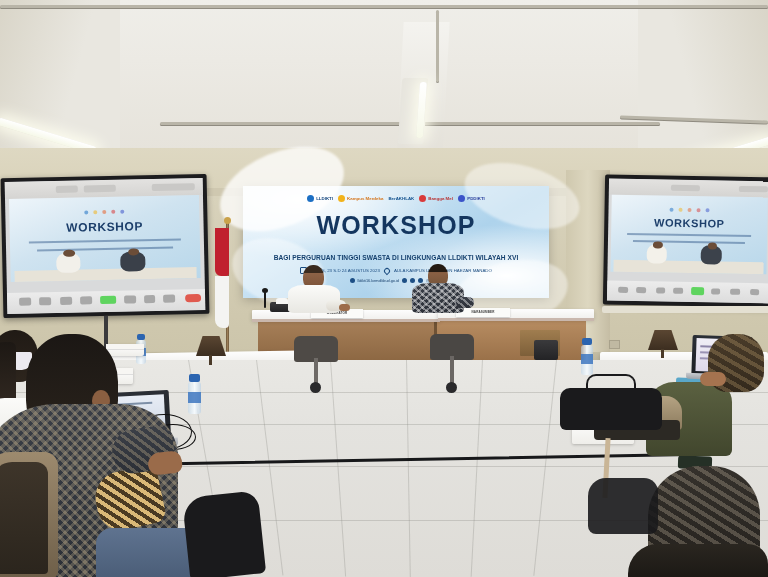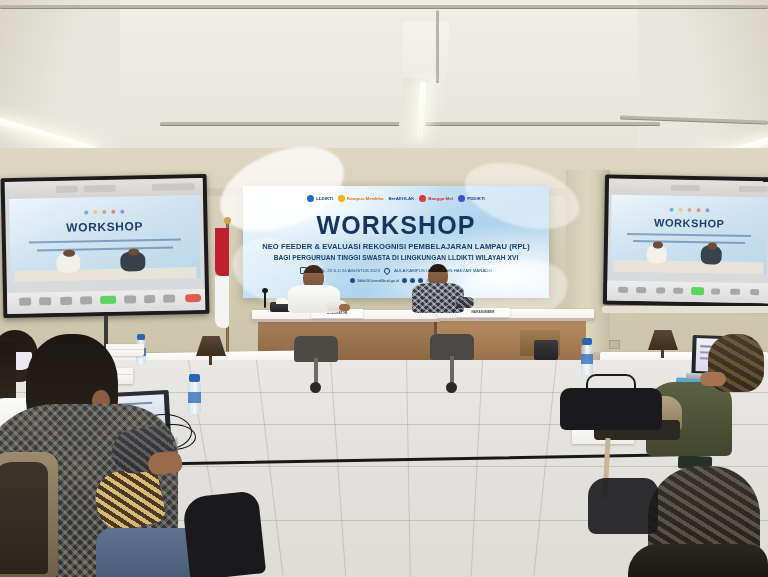--- a/index.html
+++ b/index.html
@@ -254,21 +254,20 @@
         <span class="logo-dot r"></span>
         <span>Bangga Melayani Bangsa</span>
       </div>
       <div class="logo-chip" style="color:#2a3f9e;">
         <span class="logo-dot p"></span>
         <span>PDDIKTI</span>
       </div>
     </div>
 
     <div class="ban-title" style="top:26px;font-size:25px;line-height:26px;">WORKSHOP</div>
-    <div class="ban-sub" style="top:56px;font-size:7.6px;letter-spacing:.01em;">NEO FEEDER &amp; EVALUASI REKOGNISI PEMBELAJARAN LAMPAU (RPL)</div>
     <div class="ban-sub2" style="top:68px;font-size:6.6px;letter-spacing:.01em;">BAGI PERGURUAN TINGGI SWASTA DI LINGKUNGAN LLDIKTI WILAYAH XVI</div>
 
     <div class="ban-meta" style="top:81px;font-size:4.4px;">
       <span style="display:inline-block;width:5px;height:5px;border:1px solid #1b4c80;border-radius:1px;"></span>
       <span>KAMIS, 23 S.D 24 AGUSTUS 2023</span>
       <span style="display:inline-block;width:4px;height:4px;border:1px solid #1b4c80;border-radius:50% 50% 50% 0;transform:rotate(-45deg);"></span>
       <span>AULA KAMPUS UNITE EBEN HAEZAR MANADO</span>
     </div>
 
     <div class="ban-social" style="top:92px;font-size:3.8px;">

